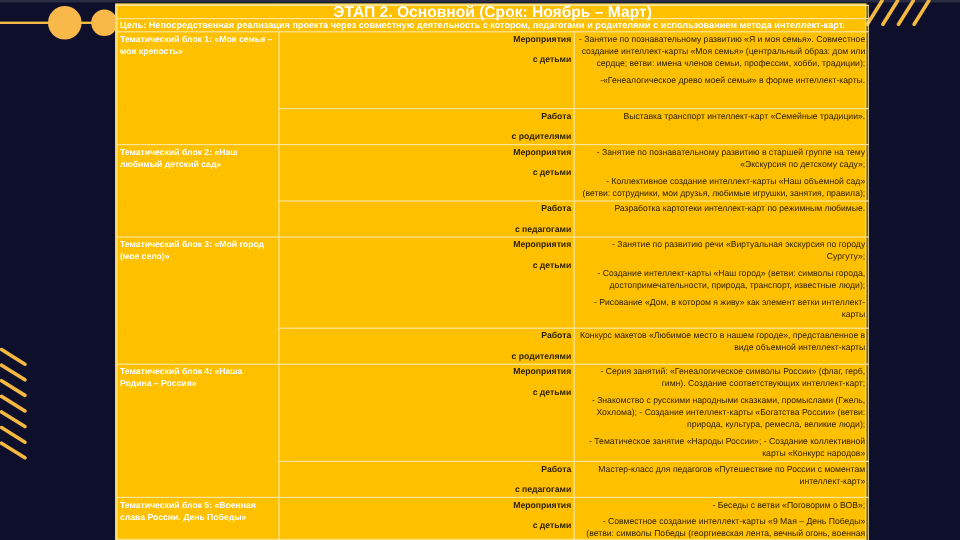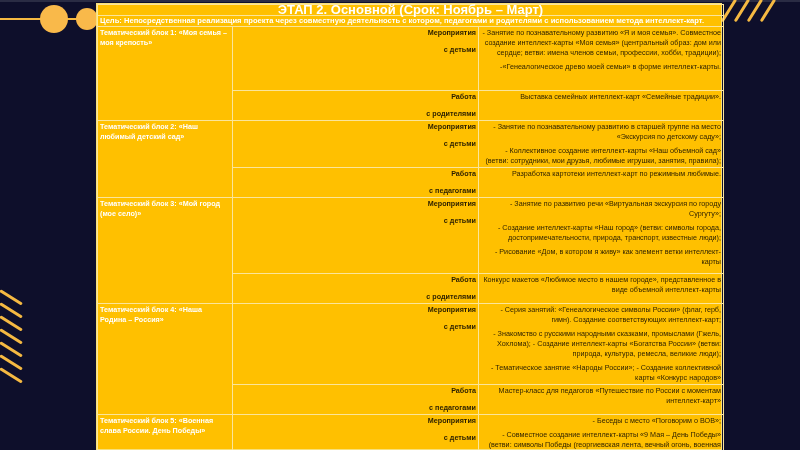--- a/index.html
+++ b/index.html
@@ -64,29 +64,29 @@
     <td rowspan="2" class="block">Тематический блок 1: «Моя семья – моя крепость»</td>
     <td class="type"><span>Мероприятия</span><span class="t2">с детьми</span></td>
     <td class="content">
       <p>- Занятие по познавательному развитию «Я и моя семья». Совместное создание интеллект-карты «Моя семья» (центральный образ: дом или сердце; ветви: имена членов семьи, профессии, хобби, традиции);</p>
       <p>-«Генеалогическое древо моей семьи» в форме интеллект-карты.</p>
     </td>
   </tr>
   <tr style="height:24px">
     <td class="type"><span>Работа</span><span class="t2">с родителями</span></td>
     <td class="content">
-      <p>Выставка семейных интеллект-карт «Семейные традиции».</p>
+      <p>Выставка транспорт интеллект-карт «Семейные традиции».</p>
     </td>
   </tr>
 
   <tr style="height:43px">
     <td rowspan="2" class="block">Тематический блок 2: «Наш любимый детский сад»</td>
     <td class="type"><span>Мероприятия</span><span class="t2">с детьми</span></td>
     <td class="content">
-      <p>- Занятие по познавательному развитию в старшей группе на место «Экскурсия по детскому саду»;</p>
+      <p>- Занятие по познавательному развитию в старшей группе на тему «Экскурсия по детскому саду»;</p>
       <p>- Коллективное создание интеллект-карты «Наш объемной сад» (ветви: сотрудники, мои друзья, любимые игрушки, занятия, правила);</p>
     </td>
   </tr>
   <tr style="height:24px">
     <td class="type"><span>Работа</span><span class="t2">с педагогами</span></td>
     <td class="content">
       <p>Разработка картотеки интеллект-карт по режимным любимые.</p>
     </td>
   </tr>
 
@@ -119,20 +119,20 @@
     <td class="type"><span>Работа</span><span class="t2">с педагогами</span></td>
     <td class="content">
       <p>Мастер-класс для педагогов «Путешествие по России с моментам интеллект-карт»</p>
     </td>
   </tr>
 
   <tr style="height:42px">
     <td rowspan="2" class="block">Тематический блок 5: «Военная слава России. День Победы»</td>
     <td class="type"><span>Мероприятия</span><span class="t2">с детьми</span></td>
     <td class="content">
-      <p>- Беседы с место «Поговорим о ВОВ»;</p>
+      <p>- Беседы с ветви «Поговорим о ВОВ»;</p>
       <p>- Совместное создание интеллект-карты «9 Мая – День Победы» (ветви: символы Победы (георгиевская лента, вечный огонь, военная техника, герои, память)</p>
     </td>
   </tr>
 
 </tbody>
     </table>
 </div>
 
 </body></html>

